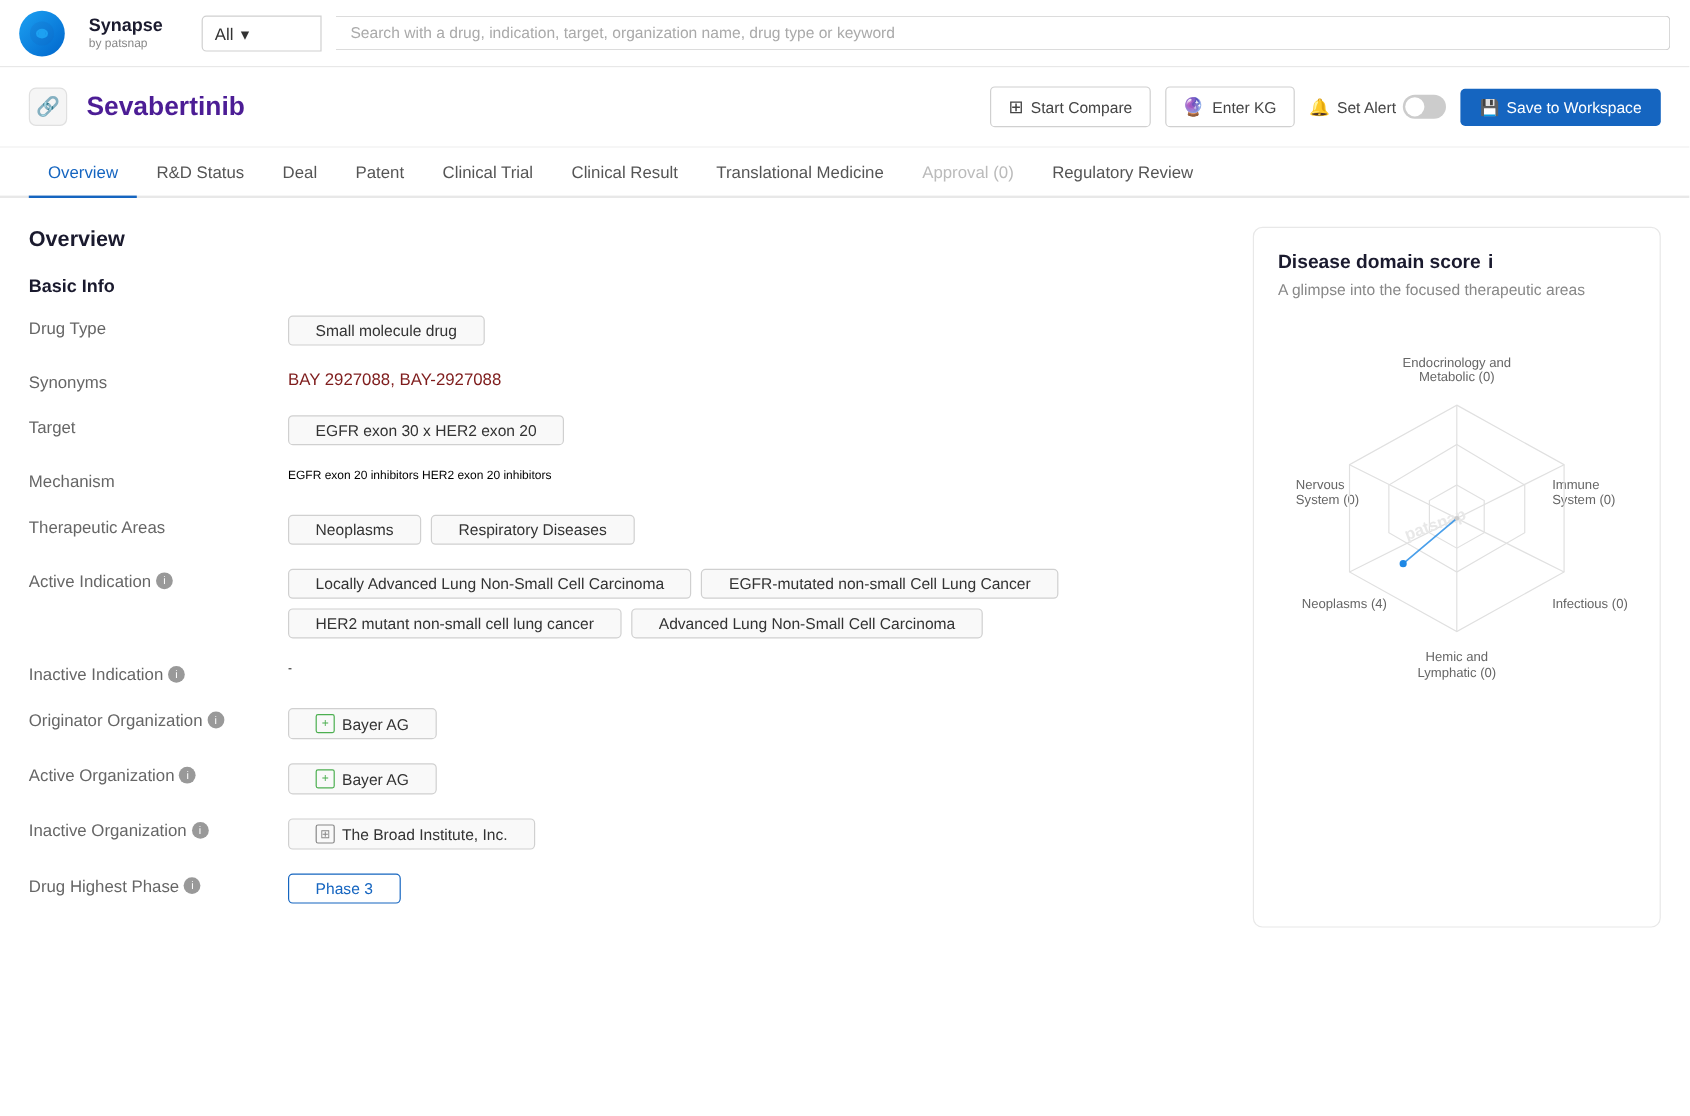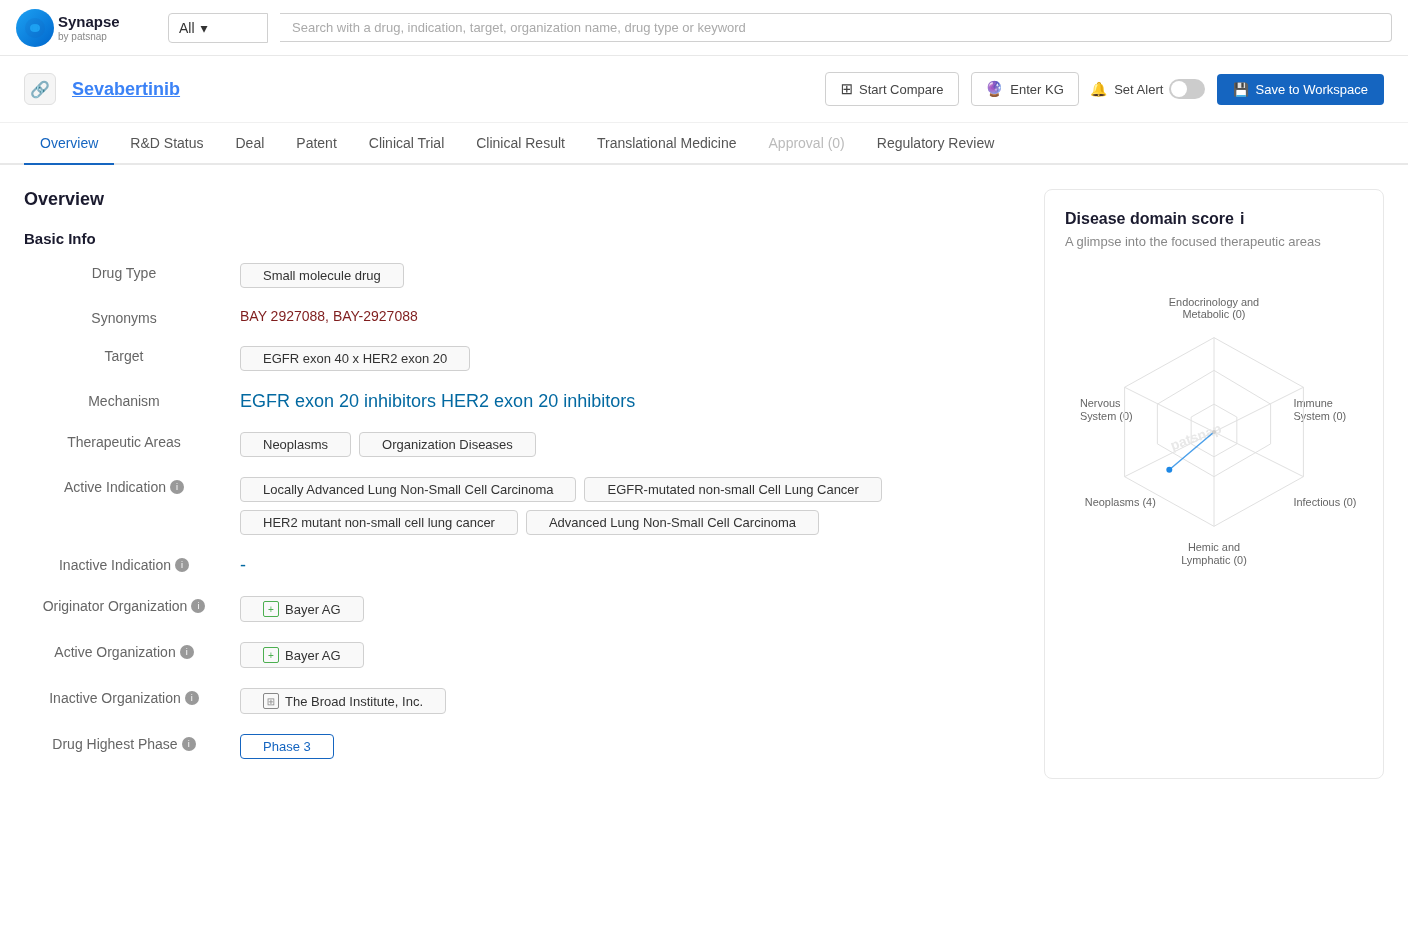--- a/index.html
+++ b/index.html
@@ -3,21 +3,21 @@
   <meta charset="utf-8">
   <style>
     * { box-sizing: border-box; margin: 0; padding: 0; }
     body { font-family: -apple-system, BlinkMacSystemFont, 'Segoe UI', sans-serif; font-size: 14px; color: #333; background: #fff; }
 
     
     .top-bar {
       display: flex; align-items: center; padding: 8px 16px; border-bottom: 1px solid #e8e8e8;
       height: 56px; gap: 12px;
     }
-    .logo-area { display: flex; align-items: center; gap: 4px; min-width: 140px; }
+    .logo-area { display: flex; align-items: center; gap: 20px; min-width: 140px; }
     .logo-circle {
       width: 38px; height: 38px; border-radius: 50%; background: linear-gradient(135deg, #1da1f2, #0066cc);
       display: flex; align-items: center; justify-content: center; color: white; font-size: 18px; font-weight: bold;
     }
     .logo-text { display: flex; flex-direction: column; line-height: 1.2; }
     .logo-name { font-weight: 700; font-size: 15px; color: #1a1a2e; }
     .logo-sub { font-size: 10px; color: #888; }
     .search-dropdown {
       display: flex; align-items: center; border: 1px solid #d0d0d0; border-radius: 4px 0 0 4px;
       padding: 6px 10px; background: #fff; gap: 6px; min-width: 100px; cursor: pointer; text-align: center;
@@ -33,21 +33,21 @@
 
     
     .drug-header {
       display: flex; align-items: center; padding: 16px 24px; border-bottom: 1px solid #f0f0f0;
       gap: 16px;
     }
     .drug-icon {
       width: 32px; height: 32px; border-radius: 6px; background: #f5f5f5; border: 1px solid #e0e0e0;
       display: flex; align-items: center; justify-content: center; font-size: 16px;
     }
-    .drug-title { font-size: 18px; font-weight: 700; color: #3b82f6; flex: 1; text-decoration: underline; }
+    .drug-title { font-size: 22px; font-weight: 700; color: #4c1d95; flex: 1; }
     .drug-actions { display: flex; align-items: center; gap: 12px; }
     .action-btn {
       display: flex; align-items: center; gap: 6px; padding: 7px 14px;
       border: 1px solid #d0d0d0; border-radius: 4px; background: #fff; cursor: pointer;
       font-size: 13px; color: #444; white-space: nowrap;
     }
     .action-btn .btn-icon { font-size: 15px; }
     .save-btn {
       background: #1565c0; color: white; border: none; border-radius: 4px;
       padding: 8px 16px; cursor: pointer; font-size: 13px; font-weight: 500;
@@ -76,42 +76,42 @@
     
     .content { padding: 24px; display: flex; gap: 24px; }
     .main-content { flex: 1; }
     .section-title { font-size: 18px; font-weight: 600; color: #1a1a2e; margin-bottom: 20px; }
     .section-subtitle { font-size: 15px; font-weight: 700; color: #1a1a2e; margin-bottom: 16px; }
 
     .info-row {
       display: flex; align-items: flex-start; margin-bottom: 20px; gap: 16px;
     }
     .info-label {
-      min-width: 200px; color: #666; font-size: 14px; padding-top: 2px; display: flex; align-items: center; gap: 4px; justify-content: center;
+      min-width: 200px; color: #666; font-size: 14px; padding-top: 2px; display: flex; align-items: center; gap: 4px;
     }
     .info-label .info-icon {
       width: 14px; height: 14px; border-radius: 50%; background: #999; color: white;
       font-size: 9px; display: inline-flex; align-items: center; justify-content: center; cursor: pointer;
     }
     .info-value { flex: 1; display: flex; flex-wrap: wrap; gap: 8px; align-items: center; }
     .tag {
       display: inline-flex; align-items: center; padding: 4px 22px;
       border: 1px solid #d0d0d0; border-radius: 4px; background: #f9f9f9;
       font-size: 13px; color: #333; gap: 6px;
     }
     .tag.blue-outline { border-color: #1565c0; color: #1565c0; background: #fff; }
     .tag-org-icon {
       width: 16px; height: 16px; border: 1px solid #4caf50; border-radius: 2px;
       display: flex; align-items: center; justify-content: center; font-size: 10px; color: #4caf50;
     }
     .tag-broad-icon {
       width: 16px; height: 16px; border: 1px solid #888; border-radius: 2px;
       display: flex; align-items: center; justify-content: center; font-size: 10px; color: #888;
     }
-    .plain-text { font-size: 18px; color: #0369a1; }
+    .plain-text { font-size: 10px; color: #000000; }
     .synonyms-text { font-size: 14px; color: #7f1d1d; }
 
     
     .domain-panel {
       width: 340px; min-width: 340px; border: 1px solid #e8e8e8; border-radius: 8px;
       padding: 20px; background: #fff;
     }
     .domain-title {
       font-size: 16px; font-weight: 600; color: #1a1a2e; margin-bottom: 6px;
       display: flex; align-items: center; gap: 6px;
@@ -204,40 +204,40 @@
       <div class="info-value">
         <span class="synonyms-text">BAY 2927088,  BAY-2927088</span>
       </div>
     </div>
 
     <div class="info-row">
       <div class="info-label">
         <span>Target</span>
       </div>
       <div class="info-value">
-        <span class="tag">EGFR exon 40 x HER2 exon 20</span>
+        <span class="tag">EGFR exon 30 x HER2 exon 20</span>
       </div>
     </div>
 
     <div class="info-row">
       <div class="info-label">
         <span>Mechanism</span>
       </div>
       <div class="info-value">
         <span class="plain-text">EGFR exon 20 inhibitors  HER2 exon 20 inhibitors</span>
       </div>
     </div>
 
     <div class="info-row">
       <div class="info-label">
         <span>Therapeutic Areas</span>
       </div>
       <div class="info-value">
         <span class="tag">Neoplasms</span>
-        <span class="tag">Organization Diseases</span>
+        <span class="tag">Respiratory Diseases</span>
       </div>
     </div>
 
     <div class="info-row">
       <div class="info-label">
         <span>Active Indication</span>
         <span class="info-icon">i</span>
       </div>
       <div class="info-value">
         <span class="tag">Locally Advanced Lung Non-Small Cell Carcinoma</span>

